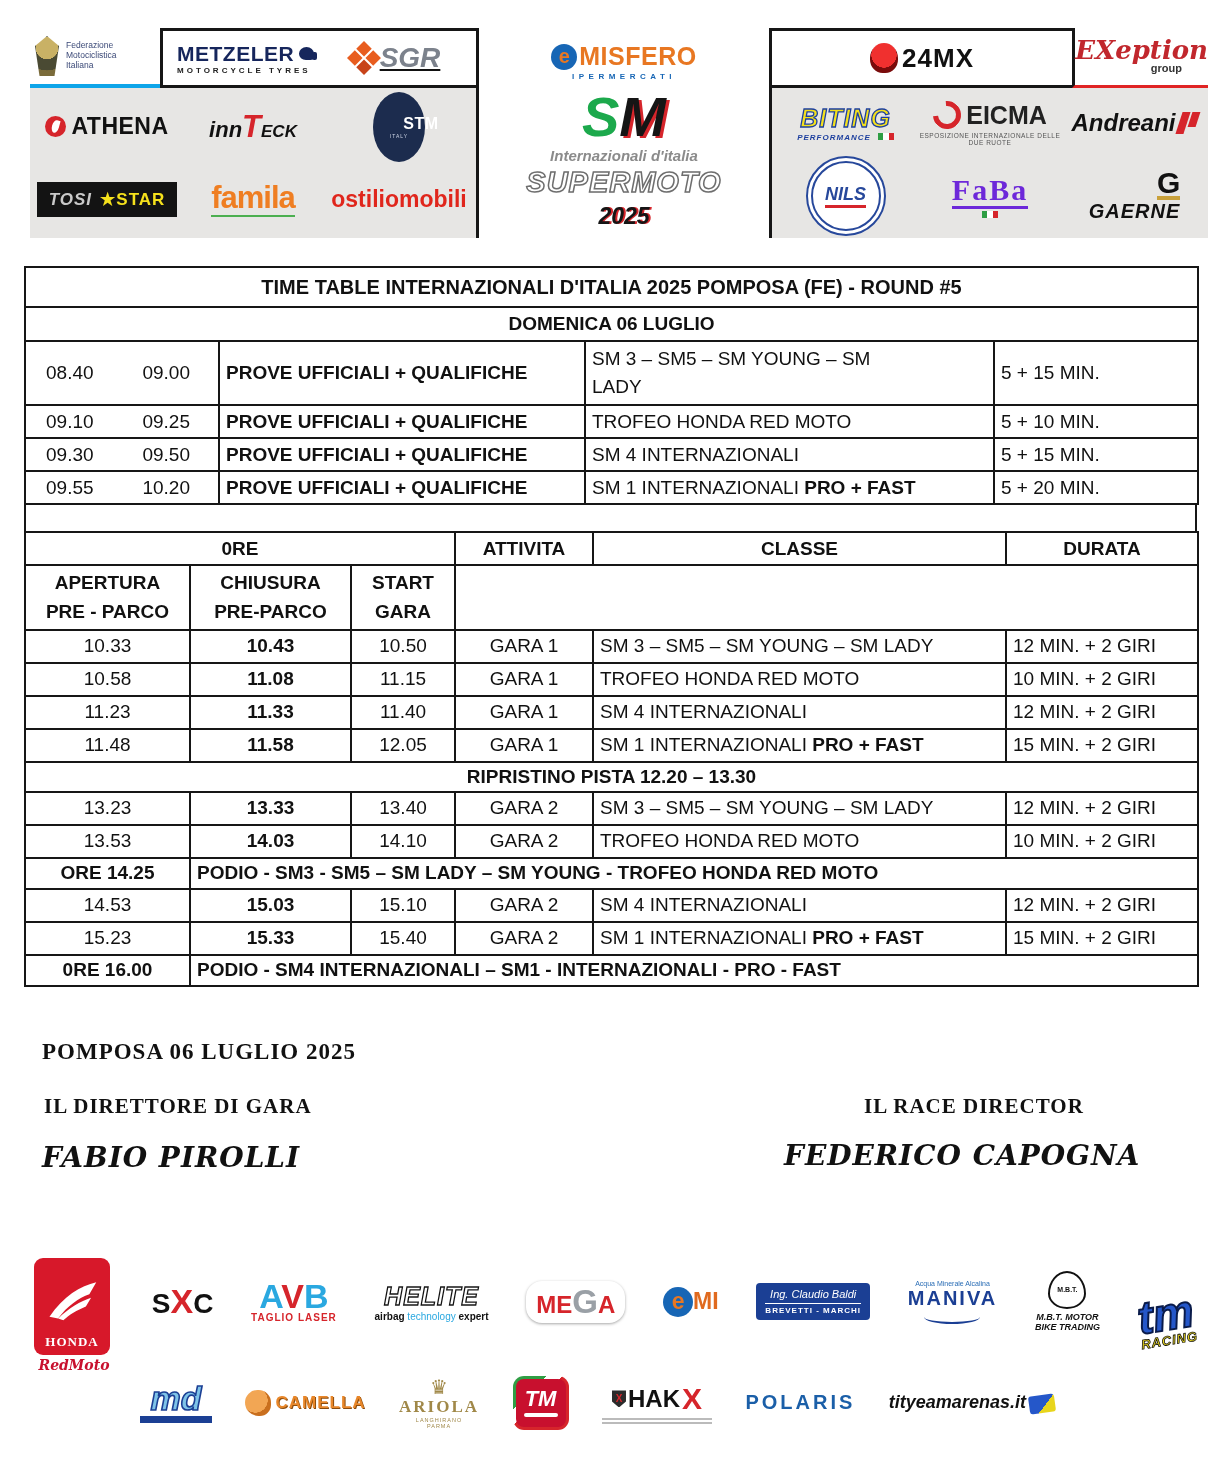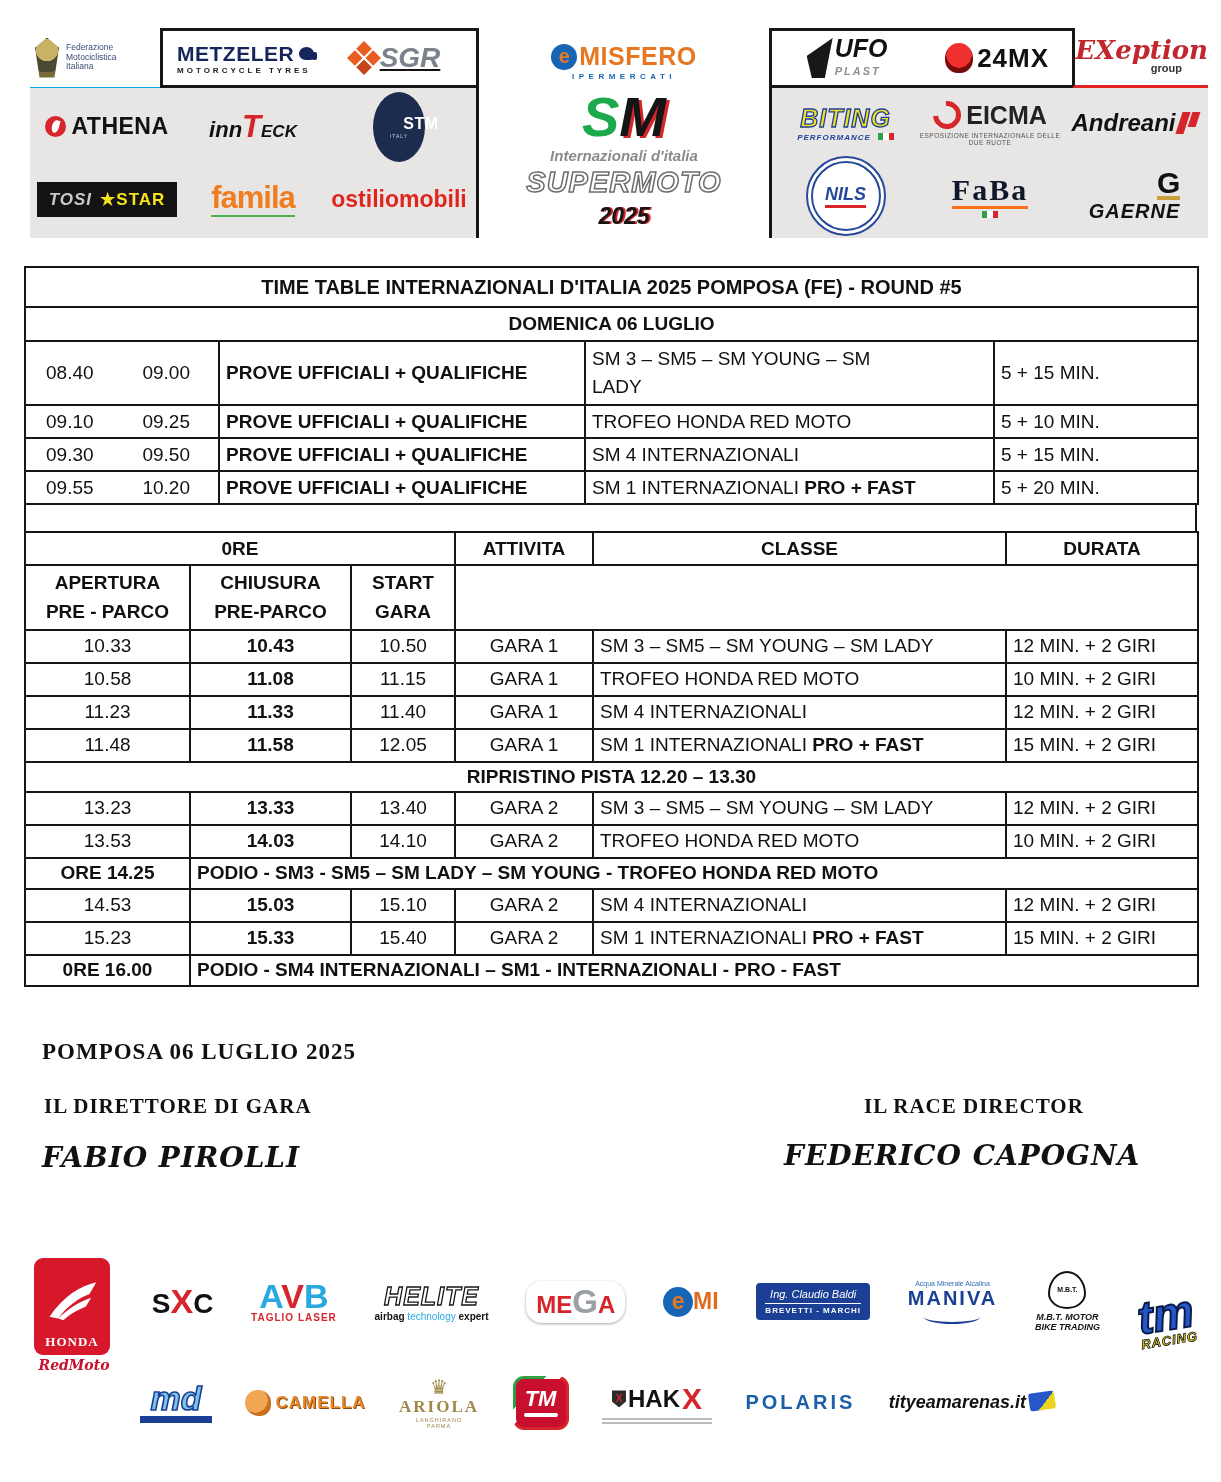--- a/index.html
+++ b/index.html
@@ -6,21 +6,21 @@
   .page{width:1221px;height:1482px;position:relative;background:#fff;overflow:hidden;
         font-family:"Liberation Sans",sans-serif;color:#111;}
   
   .banner{display:flex;padding:28px 12px 0 30px;}
   .b-left{width:446px;border-right:3px solid #161616;}
   .b-center{width:290px;text-align:center;}
   .b-right{width:436px;border-left:3px solid #161616;}
   .top-row{height:60px;display:flex;align-items:stretch;}
   .gray{background:#e7e6e4;height:146px;display:grid;grid-template-columns:1fr 1fr 1fr;
         grid-template-rows:1fr 1fr;align-items:center;justify-items:center;padding:2px 4px;}
-  .fmi-cell{width:126px;border-bottom:1px solid #0ea5e9;display:flex;align-items:center;gap:4px;padding:3px 2px;}
+  .fmi-cell{width:126px;border-bottom:4px solid #0ea5e9;display:flex;align-items:center;gap:4px;padding:3px 2px;}
   .fmi-eagle{width:30px;height:40px;background:radial-gradient(circle at 50% 30%,#c9b165 0 35%,#4a4a33 36% 70%,#7a6b3a 71%);
              clip-path:polygon(50% 0,90% 25%,75% 100%,25% 100%,10% 25%);}
   .fmi-text{font-size:8.5px;line-height:1.15;color:#3c4a78;}
   .boxed{flex:1;display:flex;border:3px solid #161616;border-right:none;}
   .metz-cell{flex:1;display:flex;flex-direction:column;justify-content:center;padding-left:14px;}
   .metz-line{display:flex;align-items:center;gap:5px;}
   .metz-label{font-weight:bold;font-size:21px;color:#16265c;letter-spacing:.5px;}
   .eleph{width:15px;height:13px;background:#16265c;border-radius:60% 60% 30% 55%;position:relative;}
   .eleph:after{content:"";position:absolute;right:-3px;top:5px;width:5px;height:8px;background:#16265c;border-radius:2px;}
   .metz-sub{font-size:8px;letter-spacing:3px;color:#222;font-weight:bold;}
@@ -83,21 +83,21 @@
   .eicma-label{font-weight:900;font-size:25px;color:#222;}
   .eicma-sub{font-size:6.5px;color:#555;letter-spacing:.5px;margin-top:2px;width:150px;}
   .andreani{display:flex;align-items:center;gap:3px;}
   .andreani-label{font-style:italic;font-weight:900;font-size:24px;}
   .arr{width:8px;height:22px;background:#d6252b;transform:skewX(-18deg);}
   .arr.a2{height:15px;margin-top:-8px;}
   .nils{width:66px;height:66px;border-radius:50%;border:7px double #27489b;background:#fff;
         display:flex;align-items:center;justify-content:center;}
   .nils-label{font-style:italic;font-weight:900;font-size:18px;color:#27489b;border-bottom:3px solid #d6252b;}
   .faba{text-align:center;}
-  .faba-label{font-weight:900;font-size:30px;color:#0f172a;letter-spacing:2px;border-bottom:3px solid #f97316;line-height:1.05;font-family:"Liberation Serif",serif;}
+  .faba-label{font-weight:900;font-size:30px;color:#6d28d9;letter-spacing:2px;border-bottom:3px solid #6d28d9;line-height:1.05;font-family:"Liberation Serif",serif;}
   .faba-flag{margin:2px auto 0;}
   .gaerne{text-align:right;}
   .gaerne-g{font-weight:900;font-size:30px;line-height:.9;border-bottom:4px solid #c9a13b;display:inline-block;}
   .gaerne-label{font-style:italic;font-weight:900;font-size:20px;letter-spacing:1px;}
   
   .table-wrap{width:1173px;margin:28px 0 0 24px;}
   table.tt{width:100%;border-collapse:collapse;table-layout:fixed;}
   .tt td{border:2px solid #161616;font-size:19px;padding:2px 6px;vertical-align:middle;overflow:hidden;}
   .tt .title-cell{font-size:20px;font-weight:bold;text-align:center;height:34px;}
   .tt .day-cell{font-size:19px;font-weight:bold;text-align:center;height:28px;}
@@ -179,21 +179,21 @@
   .tmclub-label{font-style:italic;font-weight:900;font-size:22px;line-height:1;}
   .tmclub-bar{width:34px;height:4px;background:#fff;margin-top:3px;border-radius:2px;}
   .hakx{text-align:center;}
   .hakx-line{display:flex;align-items:center;gap:2px;justify-content:center;}
   .hakx-shield{width:14px;height:17px;background:#2b2b2b;clip-path:polygon(0 0,100% 0,100% 65%,50% 100%,0 65%);
                color:#d6252b;font-size:10px;font-weight:900;display:flex;align-items:center;justify-content:center;}
   .hakx .p1{font-weight:900;font-size:24px;}
   .hakx .p2{font-weight:900;font-size:30px;color:#d6252b;}
   .hakx-bars i{display:block;width:110px;height:2px;background:#bbb;margin:2px auto 0;}
   .polaris{font-weight:900;font-size:20px;color:#1b5fa8;letter-spacing:3px;}
-  .tity{display:flex;align-items:flex-start;gap:3px;}
+  .tity{display:flex;align-items:flex-end;gap:3px;}
   .tity-label{font-style:italic;font-weight:900;font-size:18px;}
   .tity-dot{width:26px;height:18px;background:linear-gradient(135deg,#2557c9 60%,#e8d51c 60%);border-radius:3px;transform:rotate(-8deg);}
 </style>
 </head>
 <body>
 
 <div class="page">
 
   <div class="banner">
 
@@ -257,27 +257,20 @@
         <span class="sm-s">S</span><span class="sm-m">M</span>
       </div>
       <div class="sm-series">Internazionali d'italia</div>
       <div class="supermoto">SUPERMOTO</div>
       <div class="year2025">2025</div>
     </div>
 
     <div class="b-right">
       <div class="top-row">
         <div class="boxed-r">
-          <div class="ufo-cell">
-            <span class="ufo-swoosh"></span>
-            <span>
-              <span class="ufo-label">UFO</span><br>
-              <span class="ufo-sub">PLAST</span>
-            </span>
-          </div>
           <div class="mx-cell">
             <span class="devil"></span>
             <span class="mx-label">24MX</span>
           </div>
         </div>
         <div class="exeption-cell">
           <span class="exeption-label">EXeption</span>
           <span class="exeption-sub">group</span>
         </div>
       </div>

